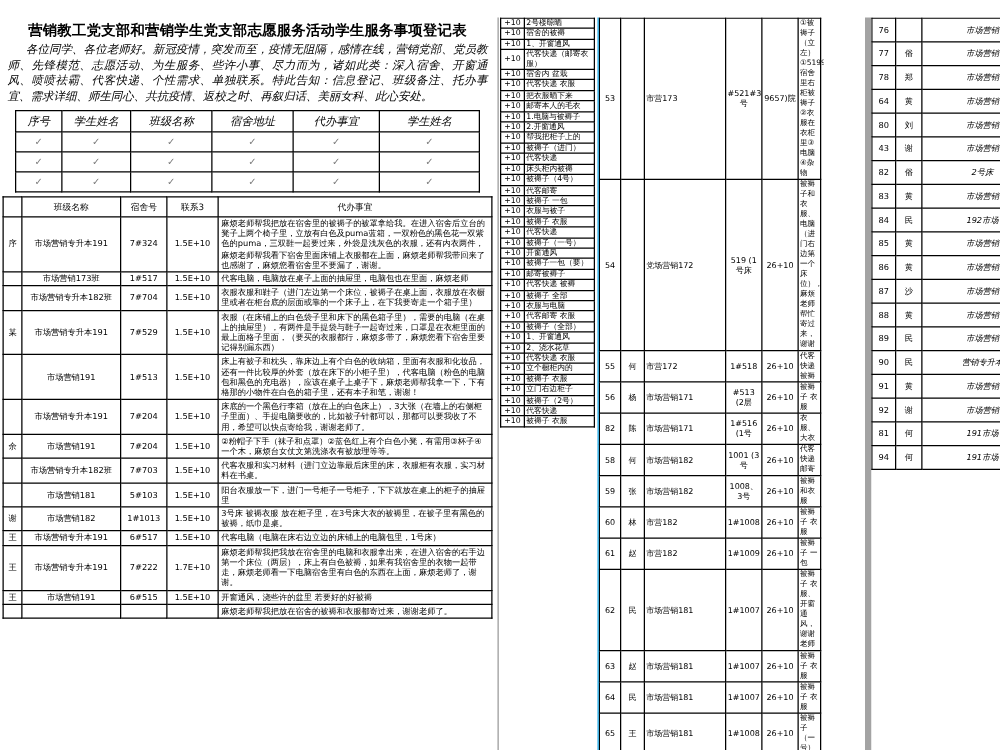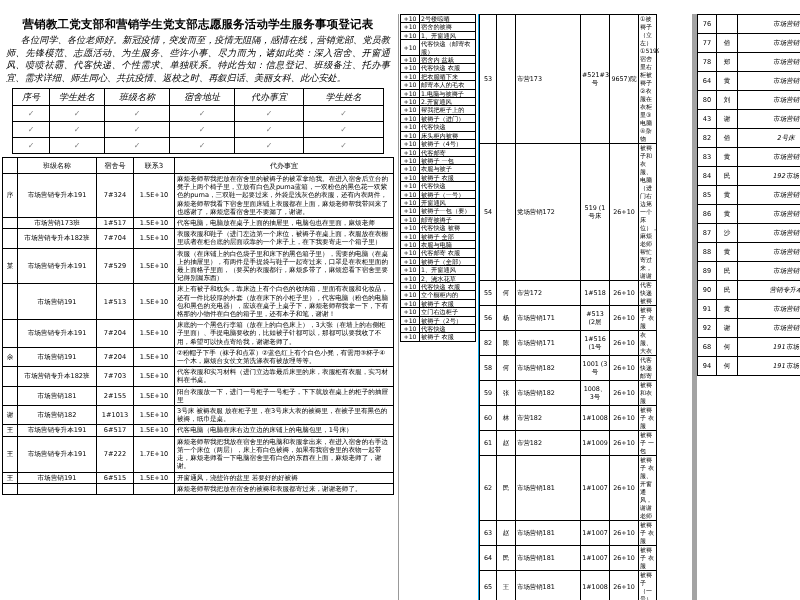--- a/index.html
+++ b/index.html
@@ -182,21 +182,21 @@
           <tr>
             <td class="c-flag"></td>
             <td class="c-class">市场营销专升本182班</td>
             <td class="c-dorm">7#703</td>
             <td class="c-phone">1.5E+10</td>
             <td class="c-matter">代客衣服和实习材料（进门立边靠最后床里的床，衣服柜有衣服，实习材料在书桌。</td>
           </tr>
           <tr>
             <td class="c-flag"></td>
             <td class="c-class">市场营销181</td>
-            <td class="c-dorm">2#155</td>
+            <td class="c-dorm">5#103</td>
             <td class="c-phone">1.5E+10</td>
             <td class="c-matter">阳台衣服放一下，进门一号柜子一号柜子，下下就放在桌上的柜子的抽屉里</td>
           </tr>
           <tr>
             <td class="c-flag">谢</td>
             <td class="c-class">市场营销182</td>
             <td class="c-dorm">1#1013</td>
             <td class="c-phone">1.5E+10</td>
             <td class="c-matter">3号床 被褥衣服 放在柜子里，在3号床大衣的被褥里，在被子里有黑色的被褥，纸巾是桌。</td>
           </tr>
@@ -592,21 +592,21 @@
             <td class="f-no">91</td>
             <td class="f-nm">黄</td>
             <td class="f-cls">市场营销</td>
           </tr>
           <tr>
             <td class="f-no">92</td>
             <td class="f-nm">谢</td>
             <td class="f-cls">市场营销</td>
           </tr>
           <tr>
-            <td class="f-no">68</td>
+            <td class="f-no">81</td>
             <td class="f-nm">何</td>
             <td class="f-cls">191市场</td>
           </tr>
           <tr>
             <td class="f-no">94</td>
             <td class="f-nm">何</td>
             <td class="f-cls">191市场</td>
           </tr>
         </tbody>
     </table>

